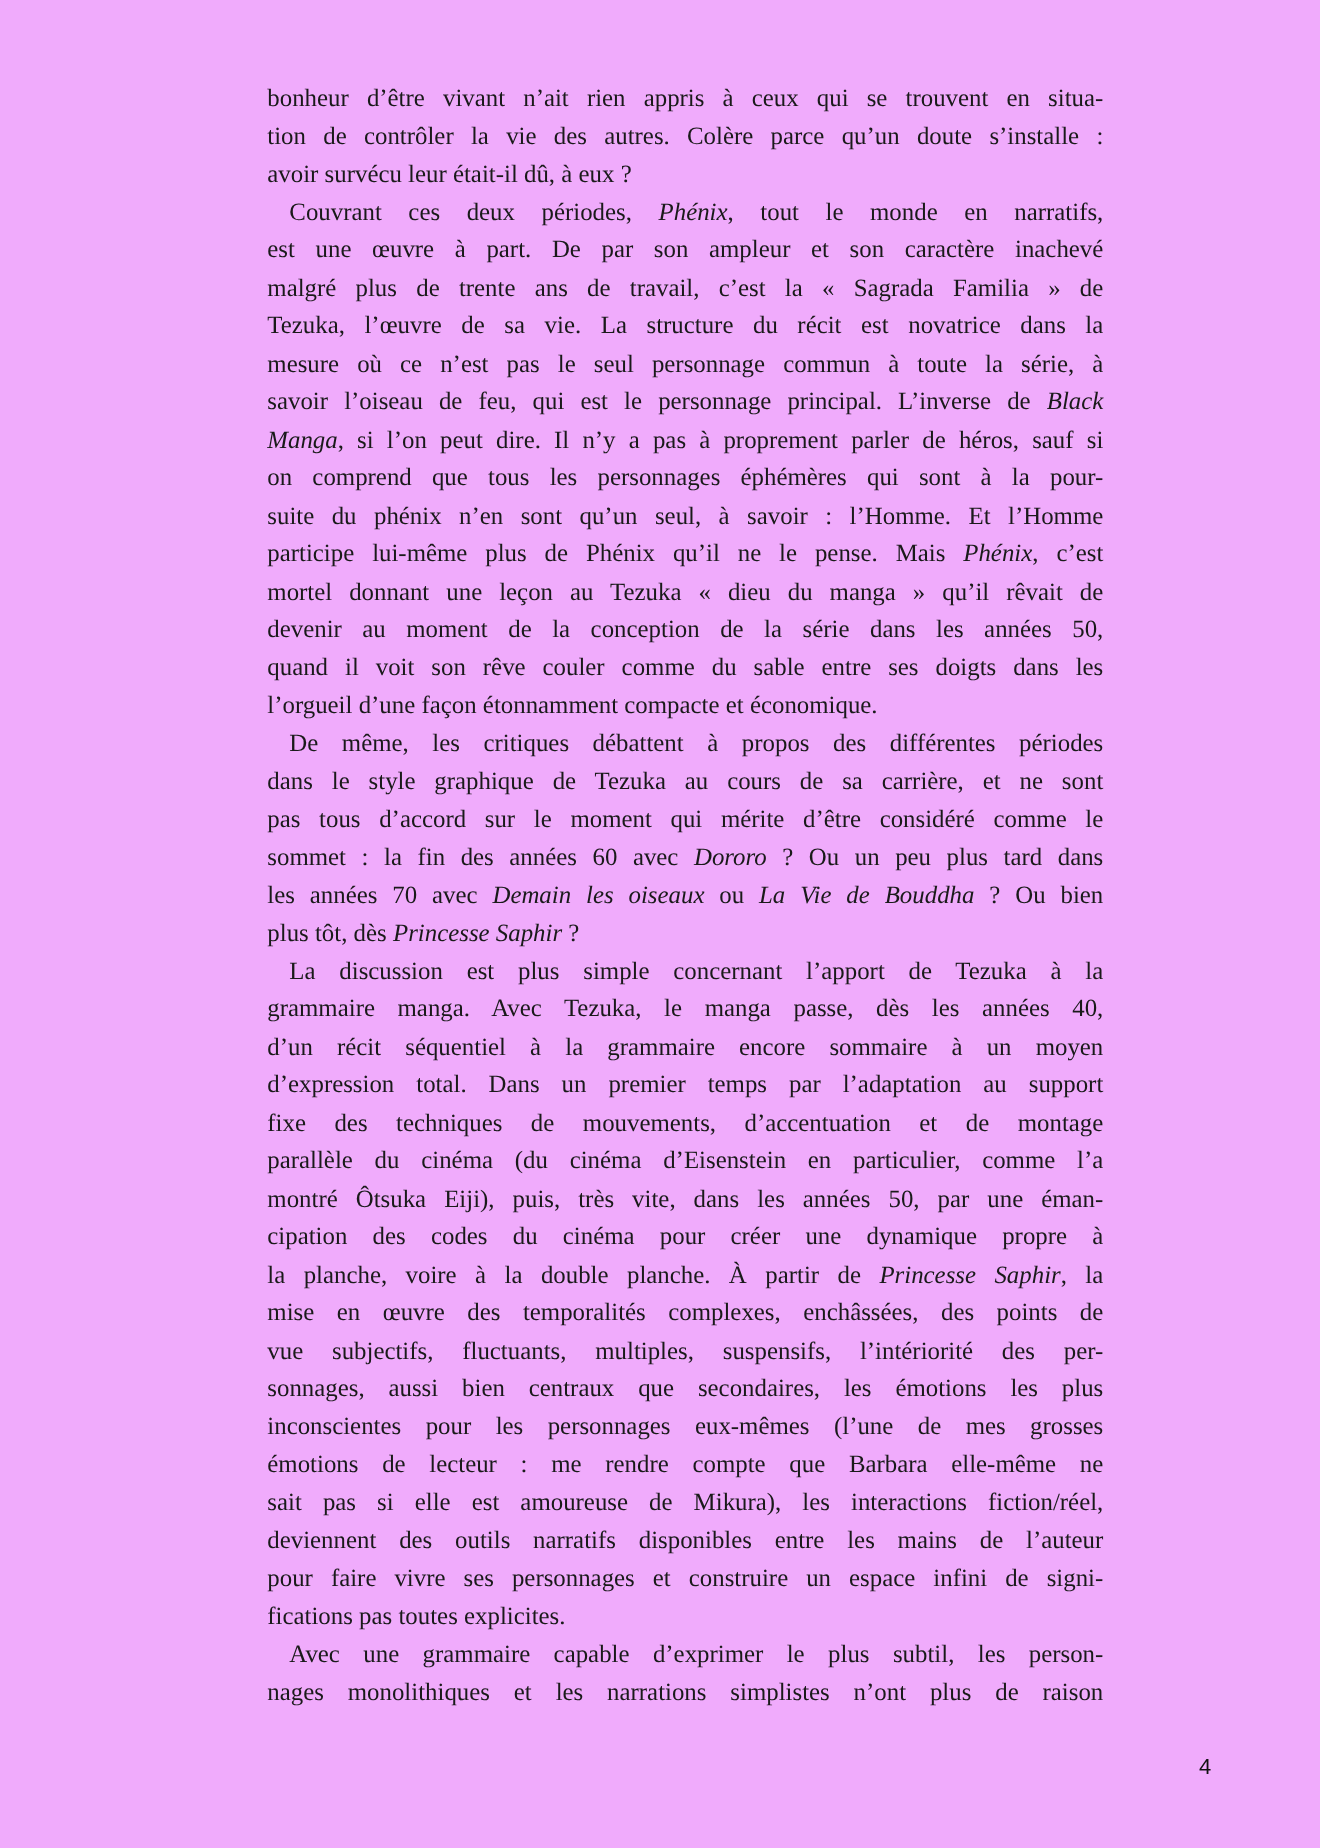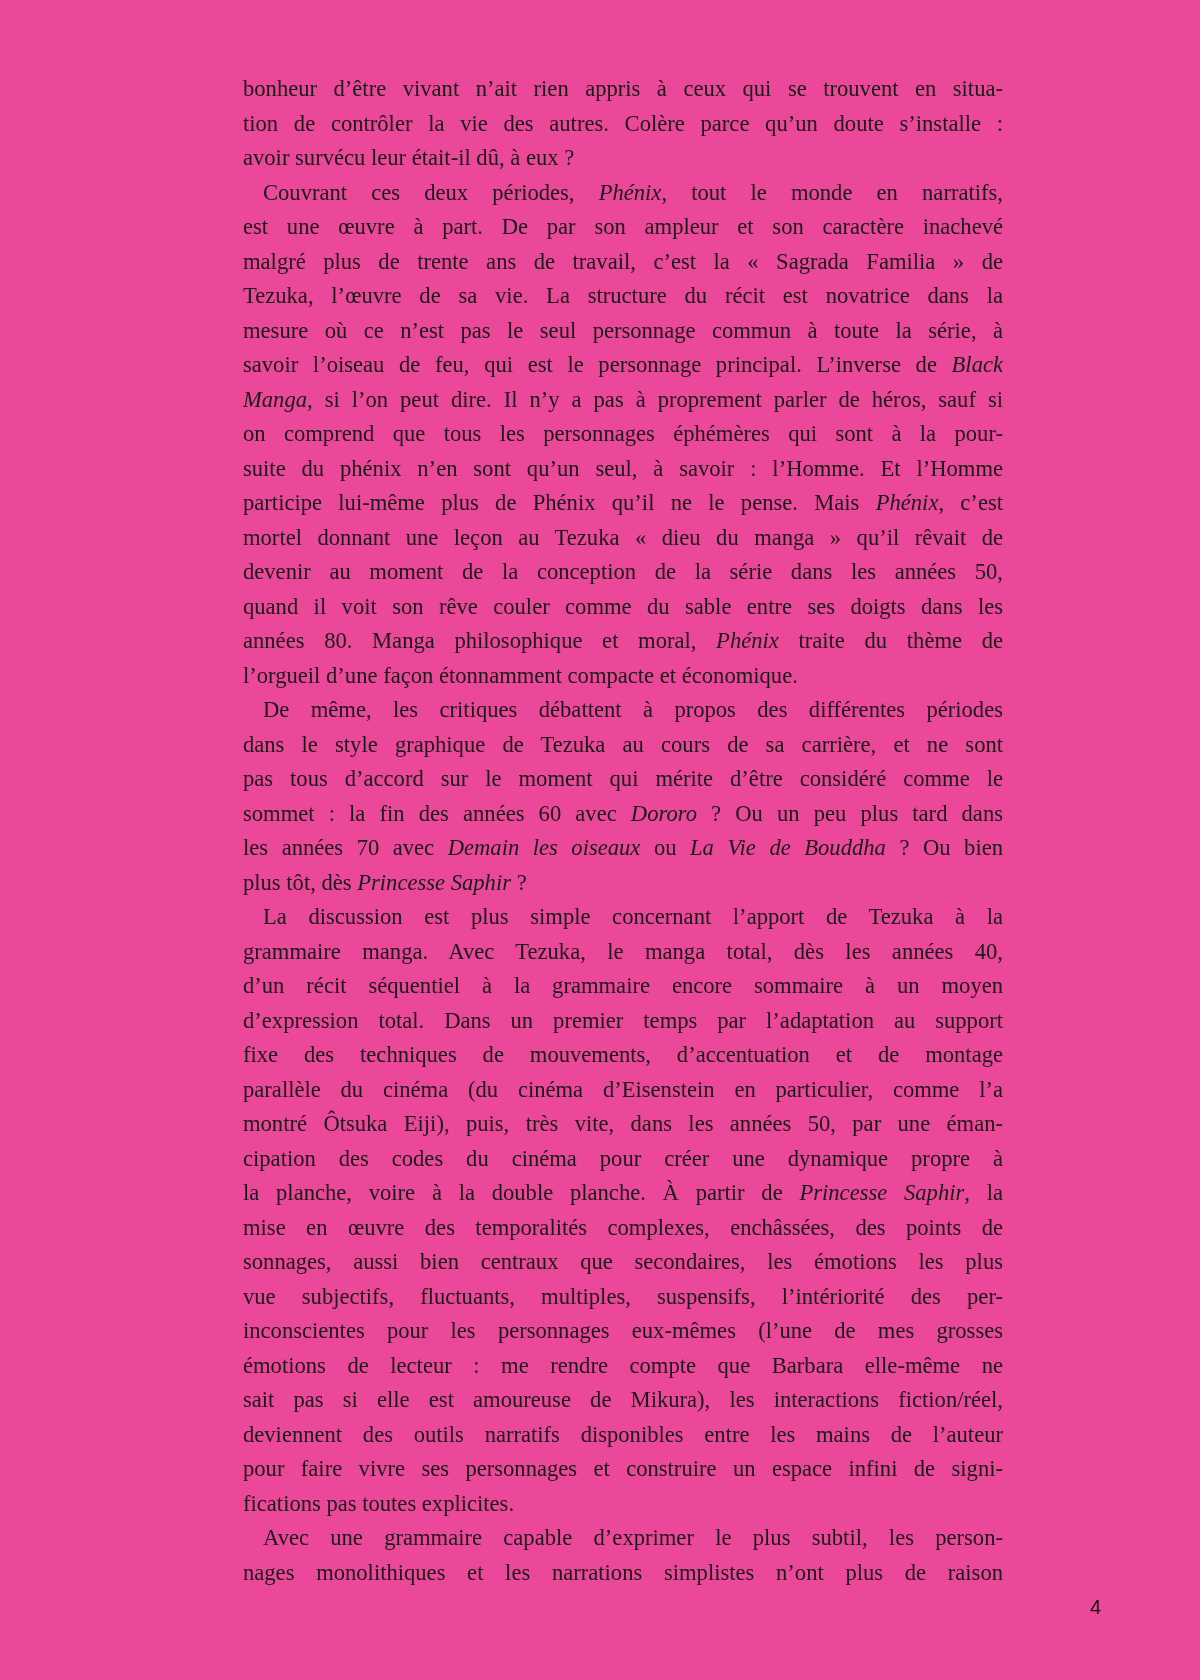--- a/index.html
+++ b/index.html
@@ -11,21 +11,21 @@
       width: 1200px;
       height: 1680px;
       position: relative;
       overflow: hidden;
     }
     .page {
       position: absolute;
       left: 0; top: 0;
       width: 1200px;
       height: 1680px;
-      background: #ec4899;
+      background: #f0abfc;
     }
     .text-block {
       position: absolute;
       left: 243px;
       top: 72px;
       width: 760px;
       font-family: "Liberation Serif", "DejaVu Serif", serif;
       font-size: 22.6px;
       line-height: 34.5px;
       color: #1a1a1a;
@@ -73,44 +73,43 @@
         <span class="line"><span>Tezuka, l’œuvre de sa vie. La structure du récit est novatrice dans la</span></span>
         <span class="line"><span>mesure où ce n’est pas le seul personnage commun à toute la série, à</span></span>
         <span class="line"><span>savoir l’oiseau de feu, qui est le personnage principal. L’inverse de </span><em>Black</em></span>
         <span class="line"><em>Manga</em><span>, si l’on peut dire. Il n’y a pas à proprement parler de héros, sauf si</span></span>
         <span class="line"><span>on comprend que tous les personnages éphémères qui sont à la pour-</span></span>
         <span class="line"><span>suite du phénix n’en sont qu’un seul, à savoir : l’Homme. Et l’Homme</span></span>
         <span class="line"><span>participe lui-même plus de Phénix qu’il ne le pense. Mais </span><em>Phénix</em><span>, c’est</span></span>
         <span class="line"><span>mortel donnant une leçon au Tezuka « dieu du manga » qu’il rêvait de</span></span>
         <span class="line"><span>devenir au moment de la conception de la série dans les années 50,</span></span>
         <span class="line"><span>quand il voit son rêve couler comme du sable entre ses doigts dans les</span></span>
-        <span class="line"><span>années 80. Manga philosophique et moral, </span><em>Phénix</em><span> traite du thème de</span></span>
         <span class="line last"><span>l’orgueil d’une façon étonnamment compacte et économique.</span></span>
       </div>
       <div>
         <span class="line indent"><span>De même, les critiques débattent à propos des différentes périodes</span></span>
         <span class="line"><span>dans le style graphique de Tezuka au cours de sa carrière, et ne sont</span></span>
         <span class="line"><span>pas tous d’accord sur le moment qui mérite d’être considéré comme le</span></span>
         <span class="line"><span>sommet : la fin des années 60 avec </span><em>Dororo</em><span> ? Ou un peu plus tard dans</span></span>
         <span class="line"><span>les années 70 avec </span><em>Demain les oiseaux</em><span> ou </span><em>La Vie de Bouddha</em><span> ? Ou bien</span></span>
         <span class="line last"><span>plus tôt, dès </span><em>Princesse Saphir</em><span> ?</span></span>
       </div>
       <div>
         <span class="line indent"><span>La discussion est plus simple concernant l’apport de Tezuka à la</span></span>
-        <span class="line"><span>grammaire manga. Avec Tezuka, le manga total, dès les années 40,</span></span>
+        <span class="line"><span>grammaire manga. Avec Tezuka, le manga passe, dès les années 40,</span></span>
         <span class="line"><span>d’un récit séquentiel à la grammaire encore sommaire à un moyen</span></span>
         <span class="line"><span>d’expression total. Dans un premier temps par l’adaptation au support</span></span>
         <span class="line"><span>fixe des techniques de mouvements, d’accentuation et de montage</span></span>
         <span class="line"><span>parallèle du cinéma (du cinéma d’Eisenstein en particulier, comme l’a</span></span>
         <span class="line"><span>montré Ôtsuka Eiji), puis, très vite, dans les années 50, par une éman-</span></span>
         <span class="line"><span>cipation des codes du cinéma pour créer une dynamique propre à</span></span>
         <span class="line"><span>la planche, voire à la double planche. À partir de </span><em>Princesse Saphir</em><span>, la</span></span>
         <span class="line"><span>mise en œuvre des temporalités complexes, enchâssées, des points de</span></span>
+        <span class="line"><span>vue subjectifs, fluctuants, multiples, suspensifs, l’intériorité des per-</span></span>
         <span class="line"><span>sonnages, aussi bien centraux que secondaires, les émotions les plus</span></span>
-        <span class="line"><span>vue subjectifs, fluctuants, multiples, suspensifs, l’intériorité des per-</span></span>
         <span class="line"><span>inconscientes pour les personnages eux-mêmes (l’une de mes grosses</span></span>
         <span class="line"><span>émotions de lecteur : me rendre compte que Barbara elle-même ne</span></span>
         <span class="line"><span>sait pas si elle est amoureuse de Mikura), les interactions fiction/réel,</span></span>
         <span class="line"><span>deviennent des outils narratifs disponibles entre les mains de l’auteur</span></span>
         <span class="line"><span>pour faire vivre ses personnages et construire un espace infini de signi-</span></span>
         <span class="line last"><span>fications pas toutes explicites.</span></span>
       </div>
       <div>
         <span class="line indent"><span>Avec une grammaire capable d’exprimer le plus subtil, les person-</span></span>
         <span class="line"><span>nages monolithiques et les narrations simplistes n’ont plus de raison</span></span>

